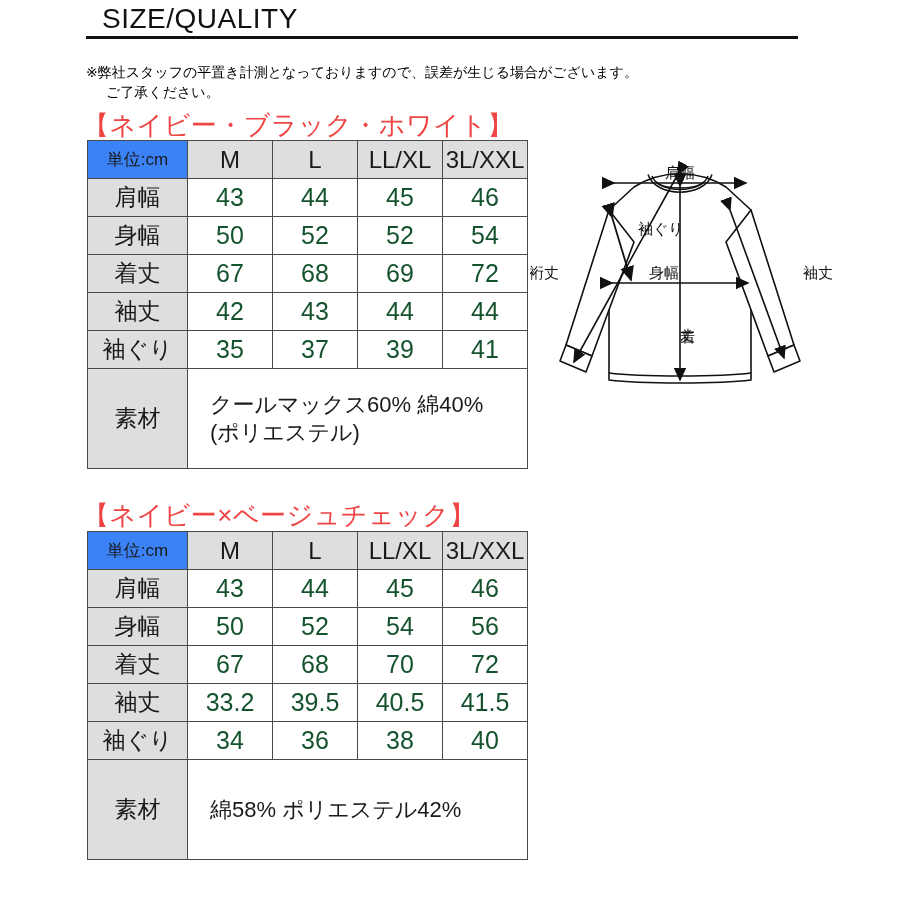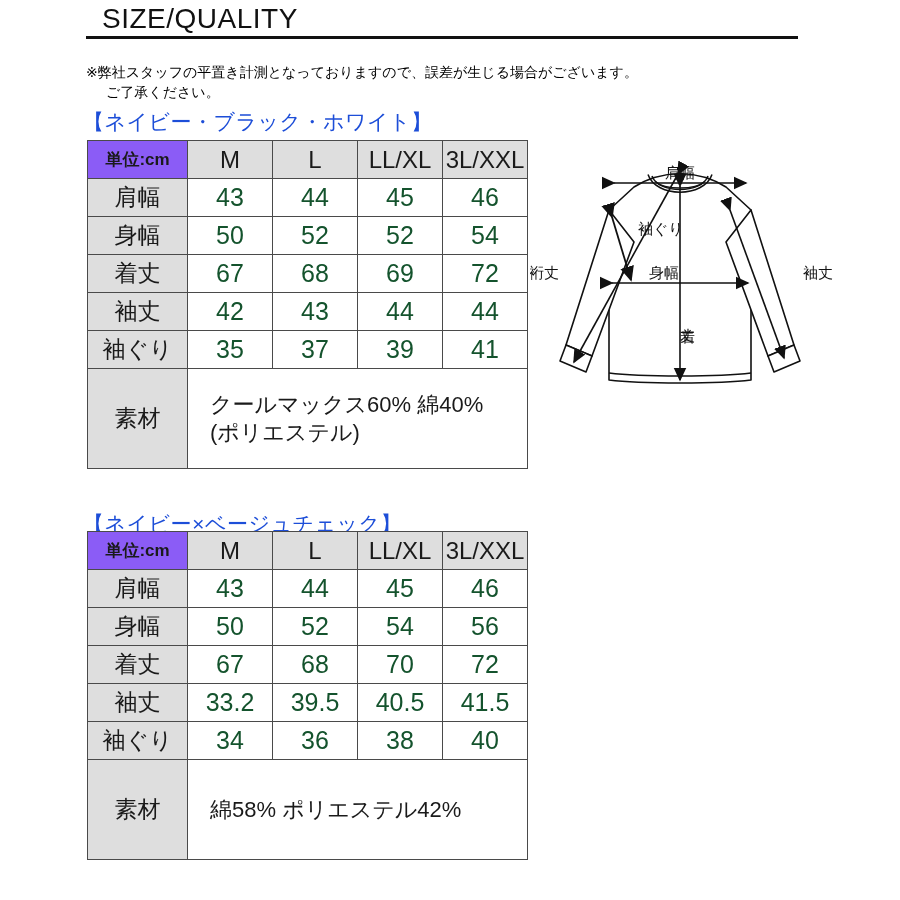--- a/index.html
+++ b/index.html
@@ -44,29 +44,28 @@
     font-size: 14px;
     line-height: 1.42;
     color: #000000;
     white-space: pre-line;
   }
   .note .indent { display: block; padding-left: 20px; }
 
   
   .section-title {
     position: absolute;
-    font-size: 21px;
+    font-size: 26px;
     font-weight: 400;
-    color: #1d4ed8;
+    color: #ef4444;
     letter-spacing: 0.5px;
     white-space: nowrap;
-    font-family: Liberation Mono, monospace;
   }
   #section-title-1 { left: 83px; top: 108px; }
-  #section-title-2 { left: 83px; top: 510px; }
+  #section-title-2 { left: 83px; top: 498px; }
 
   
   .size-table {
     position: absolute;
     border-collapse: collapse;
     table-layout: fixed;
     background: #ffffff;
   }
   #size-table-1 { left: 87px; top: 140px; width: 440px; }
   #size-table-2 { left: 87px; top: 531px; width: 440px; }
@@ -75,25 +74,24 @@
   .size-table col.c-size  { width: 85px; }
 
   .size-table td, .size-table th {
     border: 1px solid #4a4a4a;
     text-align: center;
     vertical-align: middle;
     font-weight: 400;
     padding: 0;
   }
   .size-table th.unit-cell {
-    background: #8b5cf6;
+    background: #3b82f6;
     font-size: 17px;
     height: 38px;
     color: #1a1a1a;
-    font-weight: bold;
   }
   .size-table th.size-cell {
     background: #dedede;
     font-size: 24px;
     height: 38px;
     color: #1a1a1a;
   }
   .size-table td.row-label {
     background: #dedede;
     font-size: 23px;

